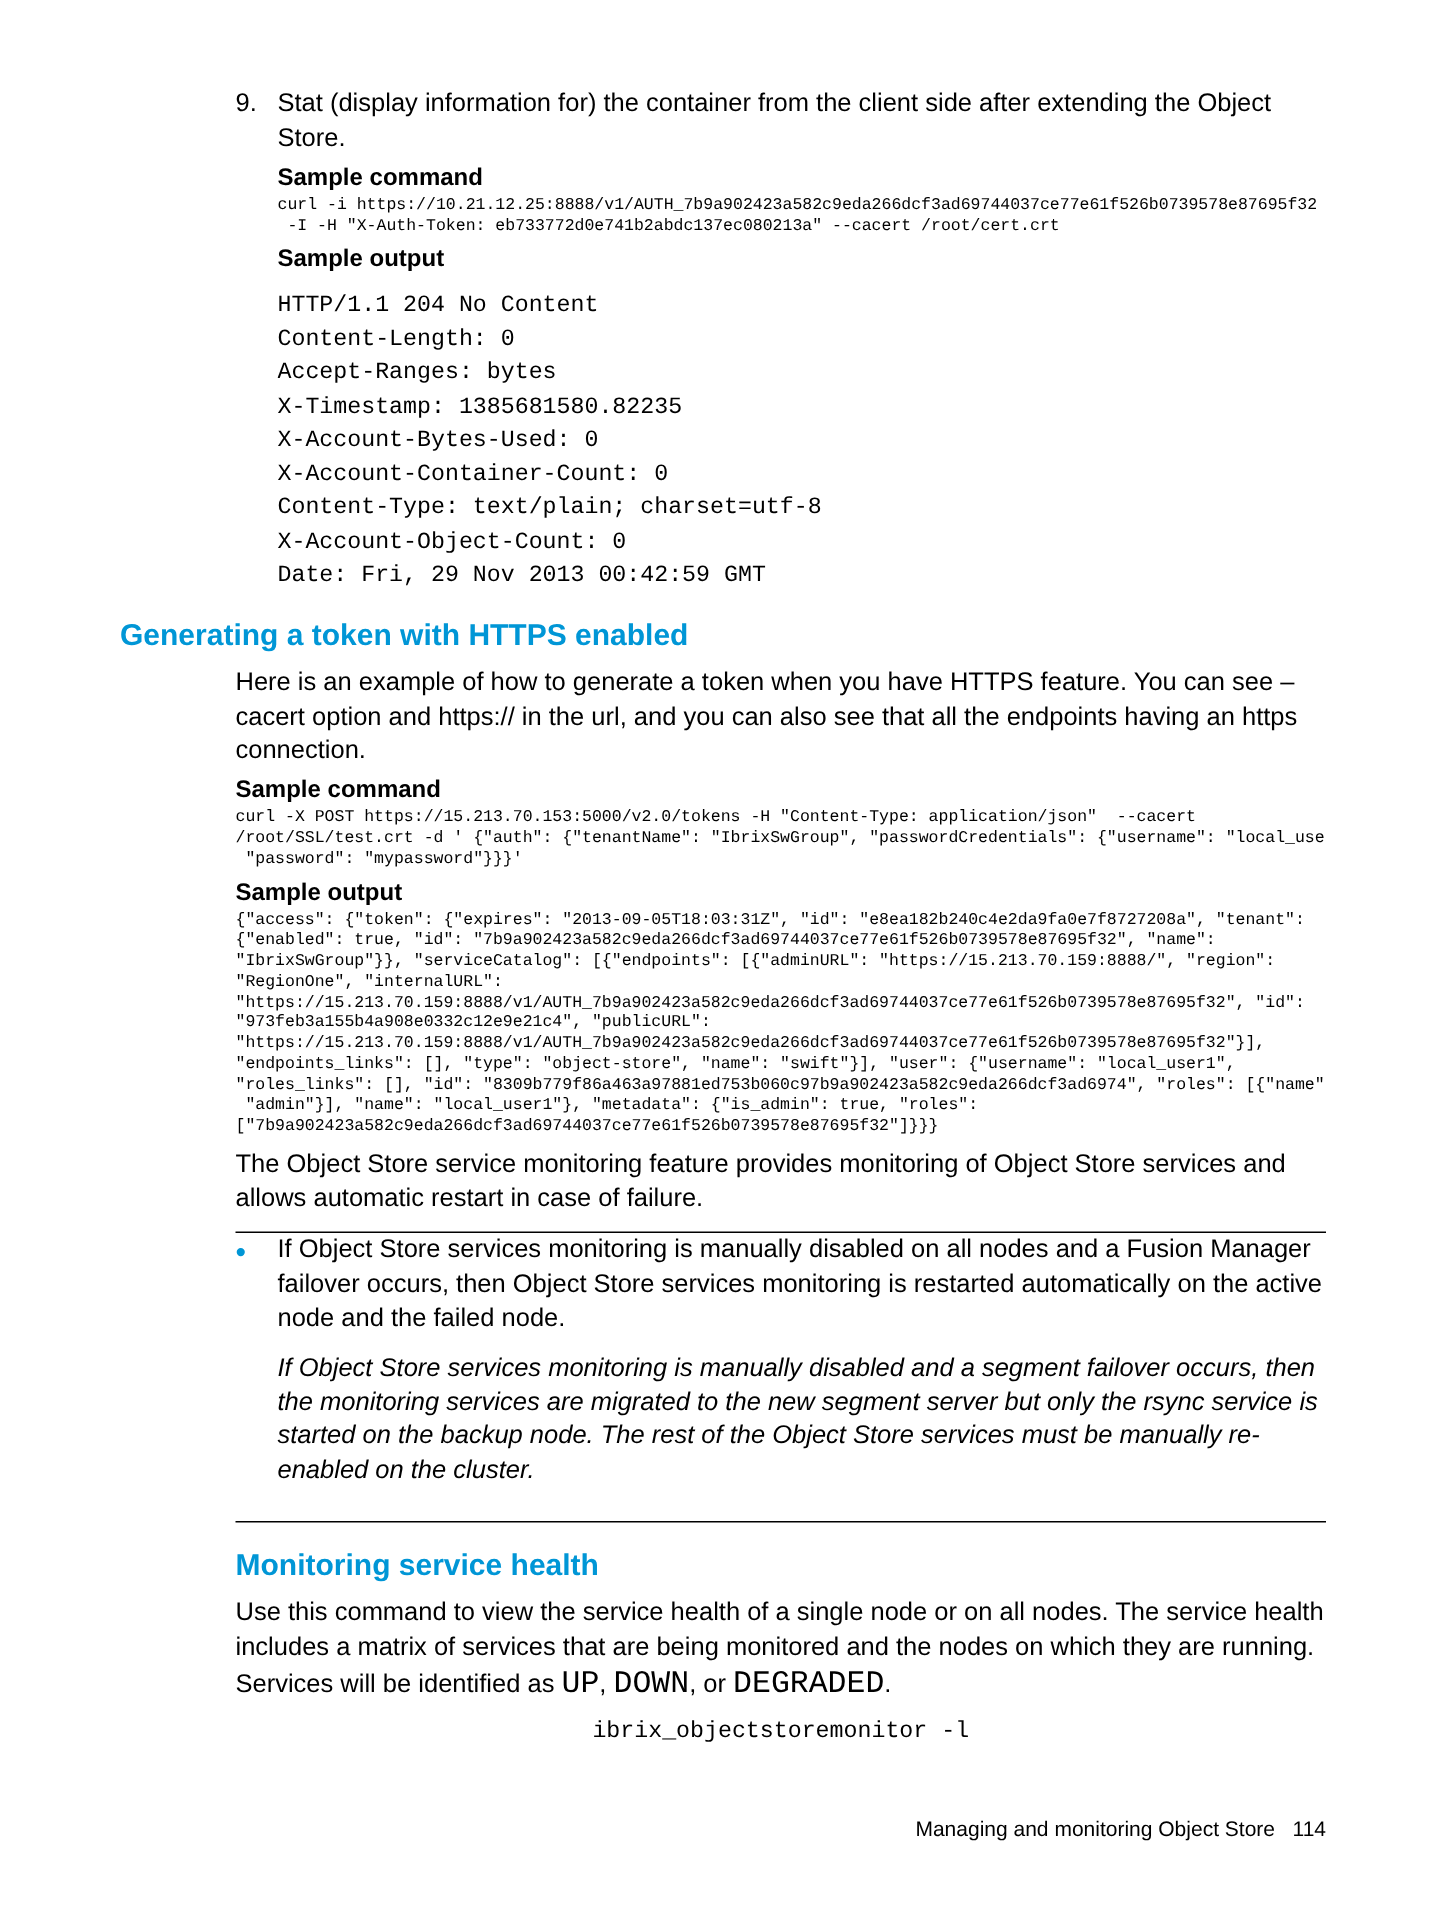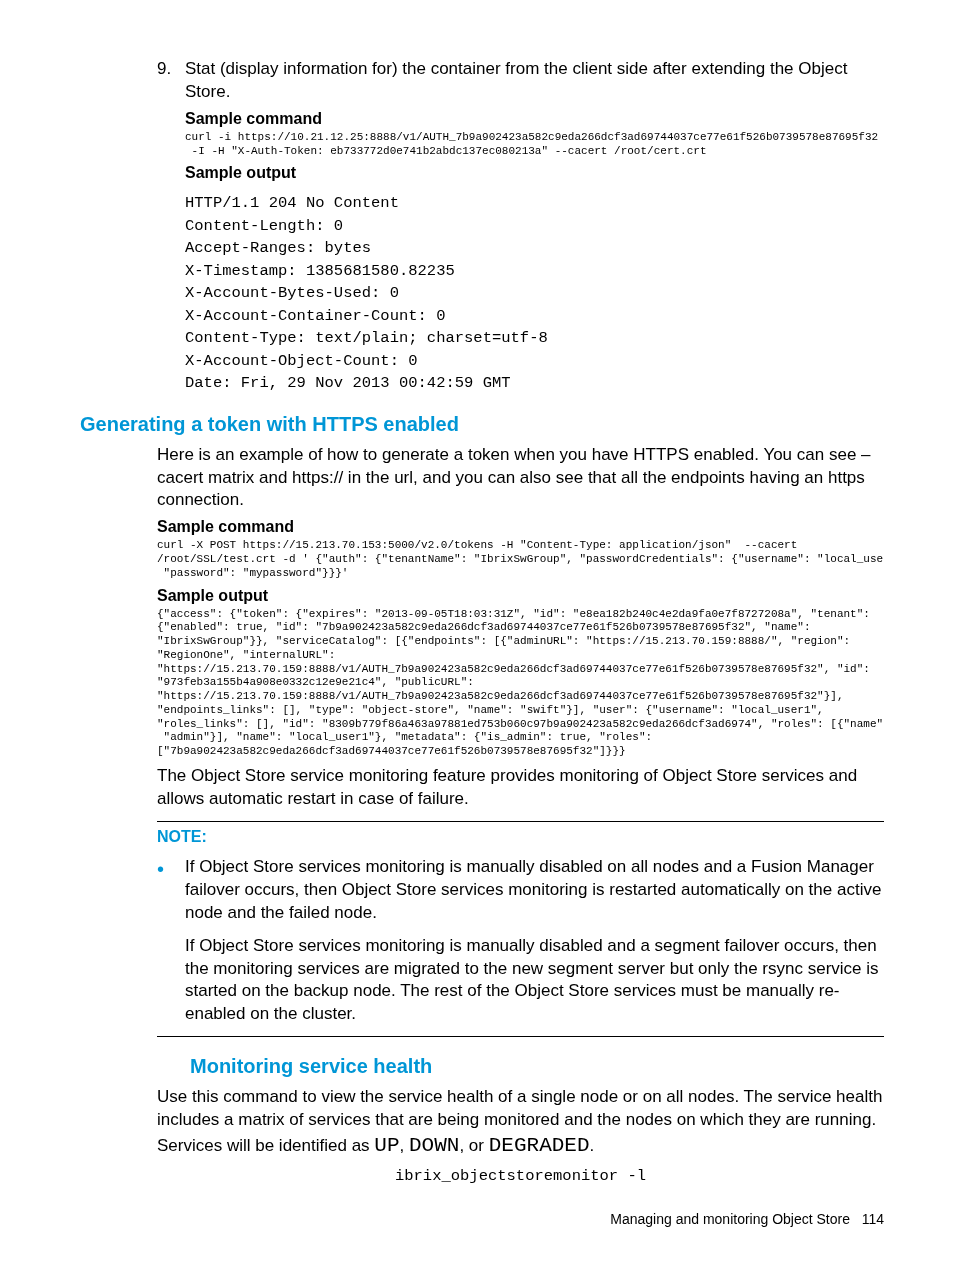--- a/index.html
+++ b/index.html
@@ -106,21 +106,22 @@
     font-size: 20px;
     line-height: 1;
     padding-top: 3px;
   }
   .note-bullet .nb-body { flex: 1; }
   .note-sub {
     margin-left: 28px;
     font-size: 17px;
     line-height: 1.35;
     font-weight: 300;
-    margin-bottom: 10px;
+    margin-bottom: 22px;
+    font-style: italic;
   }
   .mono-inline {
     font-family: "Courier New", Courier, monospace;
     font-size: 21px;
   }
   .footer {
     position: absolute;
     bottom: 44px;
     right: 70px;
     font-size: 14px;
@@ -149,21 +150,21 @@
 X-Account-Bytes-Used: 0
 X-Account-Container-Count: 0
 Content-Type: text/plain; charset=utf-8
 X-Account-Object-Count: 0
 Date: Fri, 29 Nov 2013 00:42:59 GMT</pre>
     </div>
   </div>
 
   <div class="h2">Generating a token with HTTPS enabled</div>
   <div class="body-indent">
-    <p class="body-text">Here is an example of how to generate a token when you have HTTPS enabled. You can see –cacert matrix and https:// in the url, and you can also see that all the endpoints having an https connection.</p>
+    <p class="body-text">Here is an example of how to generate a token when you have HTTPS feature. You can see –cacert option and https:// in the url, and you can also see that all the endpoints having an https connection.</p>
     <div class="label-bold">Sample command</div>
   </div>
   <pre class="code" style="margin-left:77px; font-size:11px;">curl -X POST https://15.213.70.153:5000/v2.0/tokens -H "Content-Type: application/json"  --cacert
 /root/SSL/test.crt -d ' {"auth": {"tenantName": "IbrixSwGroup", "passwordCredentials": {"username": "local_user1",
  "password": "mypassword"}}}'</pre>
   <div class="body-indent">
     <div class="label-bold">Sample output</div>
   </div>
   <pre class="code" style="margin-left:77px; font-size:11px;">{"access": {"token": {"expires": "2013-09-05T18:03:31Z", "id": "e8ea182b240c4e2da9fa0e7f8727208a", "tenant":
 {"enabled": true, "id": "7b9a902423a582c9eda266dcf3ad69744037ce77e61f526b0739578e87695f32", "name":
@@ -176,30 +177,29 @@
 "roles_links": [], "id": "8309b779f86a463a97881ed753b060c97b9a902423a582c9eda266dcf3ad6974", "roles": [{"name":
  "admin"}], "name": "local_user1"}, "metadata": {"is_admin": true, "roles":
 ["7b9a902423a582c9eda266dcf3ad69744037ce77e61f526b0739578e87695f32"]}}}</pre>
 
   <div class="body-indent">
     <p class="body-text">The Object Store service monitoring feature provides monitoring of Object Store services and allows automatic restart in case of failure.</p>
   </div>
 
   <div class="note-block">
     <hr class="note-rule">
-    <div class="note-label">NOTE:</div>
     <div class="note-bullet">
       <div class="dot">•</div>
       <div class="nb-body">If Object Store services monitoring is manually disabled on all nodes and a Fusion Manager failover occurs, then Object Store services monitoring is restarted automatically on the active node and the failed node.</div>
     </div>
     <div class="note-sub">If Object Store services monitoring is manually disabled and a segment failover occurs, then the monitoring services are migrated to the new segment server but only the rsync service is started on the backup node. The rest of the Object Store services must be manually re-enabled on the cluster.</div>
     <hr class="note-rule">
   </div>
 
-  <div class="h2" style="margin-left:110px;">Monitoring service health</div>
+  <div class="h2" style="margin-left:77px;">Monitoring service health</div>
   <div class="body-indent">
     <p class="body-text">
       <span>Use this command to view the service health of a single node or on all nodes. The service health includes a matrix of services that are being monitored and the nodes on which they are running. Services will be identified as </span><span class="mono-inline">UP</span><span>, </span><span class="mono-inline">DOWN</span><span>, or </span><span class="mono-inline">DEGRADED</span><span>.</span>
     </p>
     <pre class="code" style="font-size:15.5px; margin-top:4px;text-align:center;">ibrix_objectstoremonitor -l</pre>
   </div>
 
   <div class="footer">
     <span>Managing and monitoring Object Store</span>&nbsp;&nbsp;&nbsp;<span>114</span>
   </div>

